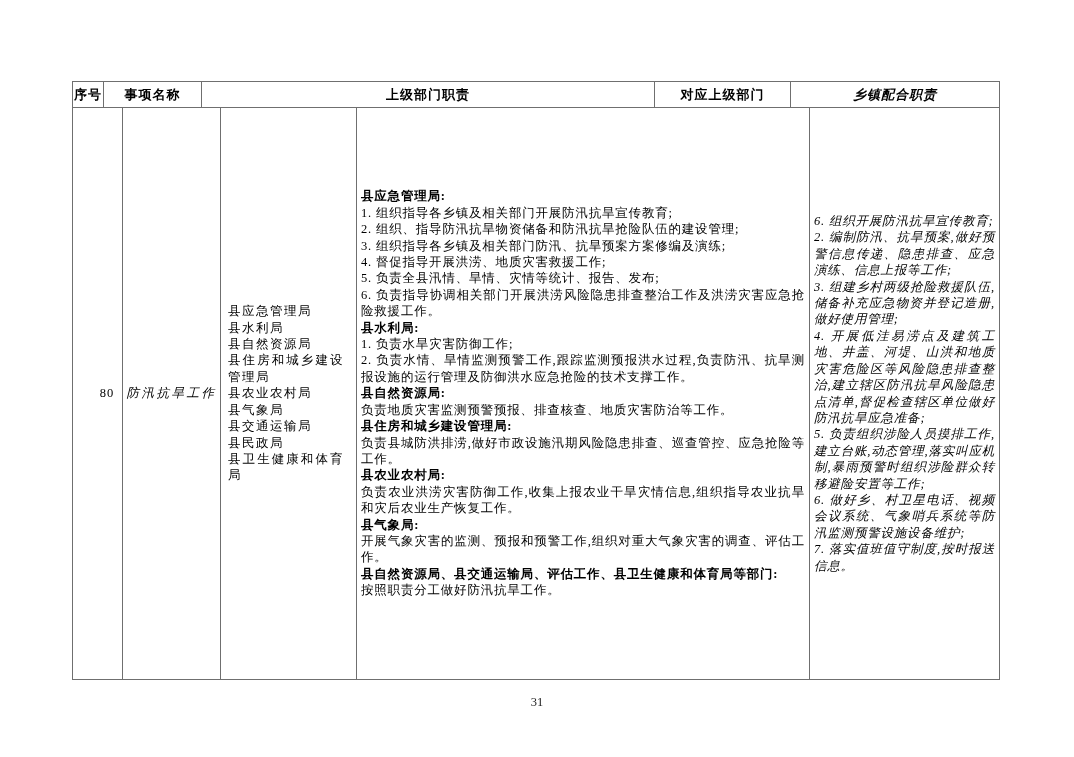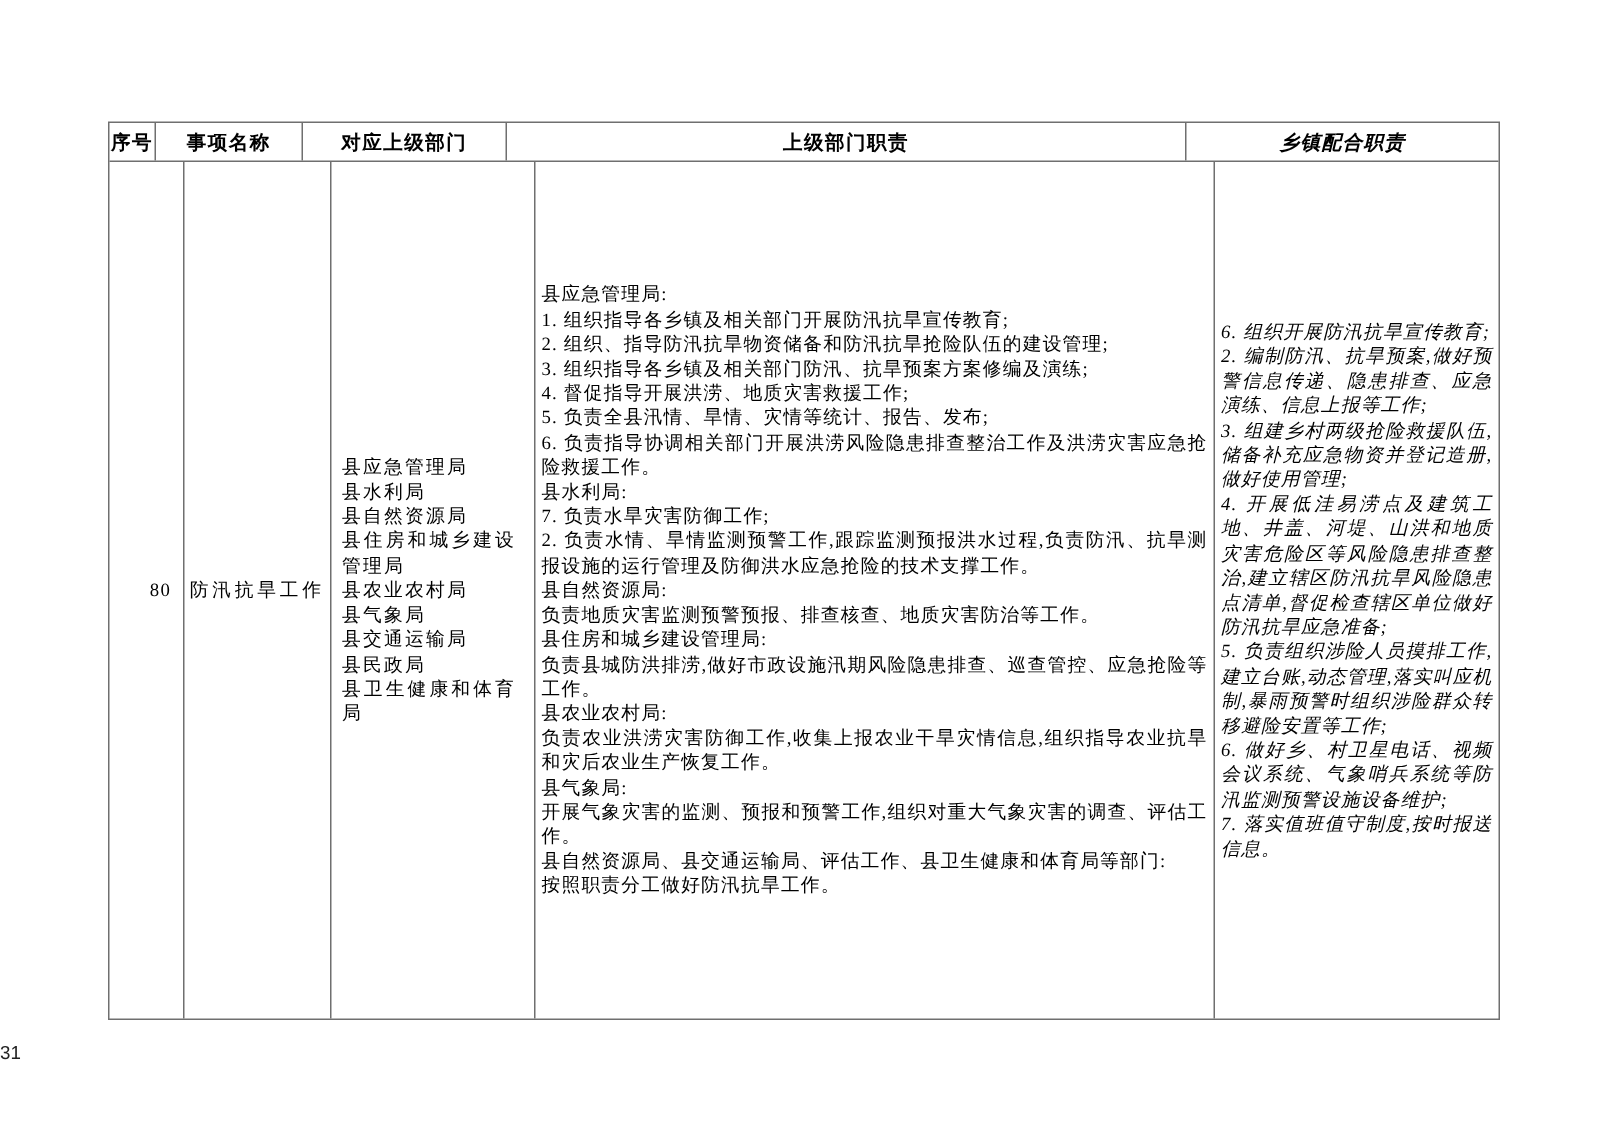--- a/index.html
+++ b/index.html
@@ -55,48 +55,49 @@
     white-space: nowrap;
   }
   .td {
     display: flex;
     flex-direction: column;
     justify-content: center;
     font-size: 12.5px;
     line-height: 16.4px;
   }
   .td.c1 { align-items: center; letter-spacing: 1px; margin-left: 19px; }
-  .td.c2 { align-items: center; letter-spacing: 2.5px; }
+  .td.c2 { align-items: center; letter-spacing: 2.5px; font-style: italic; }
   .td.c3 { padding: 0 12px 0 7px; letter-spacing: 1.5px; }
   .td.c4 { padding: 0 4px; text-align: justify; letter-spacing: 0.8px; }
   .td.c5 { padding: 0 4px; text-align: justify; letter-spacing: 0.8px; }
-  .dept-title { font-weight: normal; }
+  .dept-title { font-weight: bold; }
   .duty-line, .dept-line { text-align: justify; }
   .page-number {
     position: absolute;
     top: 695px;
     left: 0;
     width: 100%;
+    text-align: center;
     font-size: 12.5px;
-    font-family: Liberation Sans, sans-serif;
+    font-family: Liberation Serif, serif;
     color: #222222;
   }
 </style>
 </head>
 <body>
 
 <div class="page">
 
   <div class="doc-table">
 
     <div class="thead">
       <div class="th c1">序号</div>
       <div class="th c2">事项名称</div>
+      <div class="th c4">上级部门职责</div>
       <div class="th c3">对应上级部门</div>
-      <div class="th c4">上级部门职责</div>
       <div class="th c5">乡镇配合职责</div>
     </div>
 
     <div class="tbody">
 
       <div class="td c1">
         <span>80</span>
       </div>
 
       <div class="td c2">
@@ -144,21 +145,21 @@
                   <div class="duty-line">5. 负责全县汛情、旱情、灾情等统计、报告、发布;</div>
 
                   <div class="duty-line">6. 负责指导协调相关部门开展洪涝风险隐患排查整治工作及洪涝灾害应急抢险救援工作。</div>
                 </div>
             </div>
 
             <div class="duty-section">
               <div class="dept-title">县水利局:</div>
               <div>
 
-                  <div class="duty-line">7. 负责水旱灾害防御工作;</div>
+                  <div class="duty-line">1. 负责水旱灾害防御工作;</div>
 
                   <div class="duty-line">2. 负责水情、旱情监测预警工作,跟踪监测预报洪水过程,负责防汛、抗旱测报设施的运行管理及防御洪水应急抢险的技术支撑工作。</div>
                 </div>
             </div>
 
             <div class="duty-section">
               <div class="dept-title">县自然资源局:</div>
               <div>
 
                   <div class="duty-line">负责地质灾害监测预警预报、排查核查、地质灾害防治等工作。</div>

